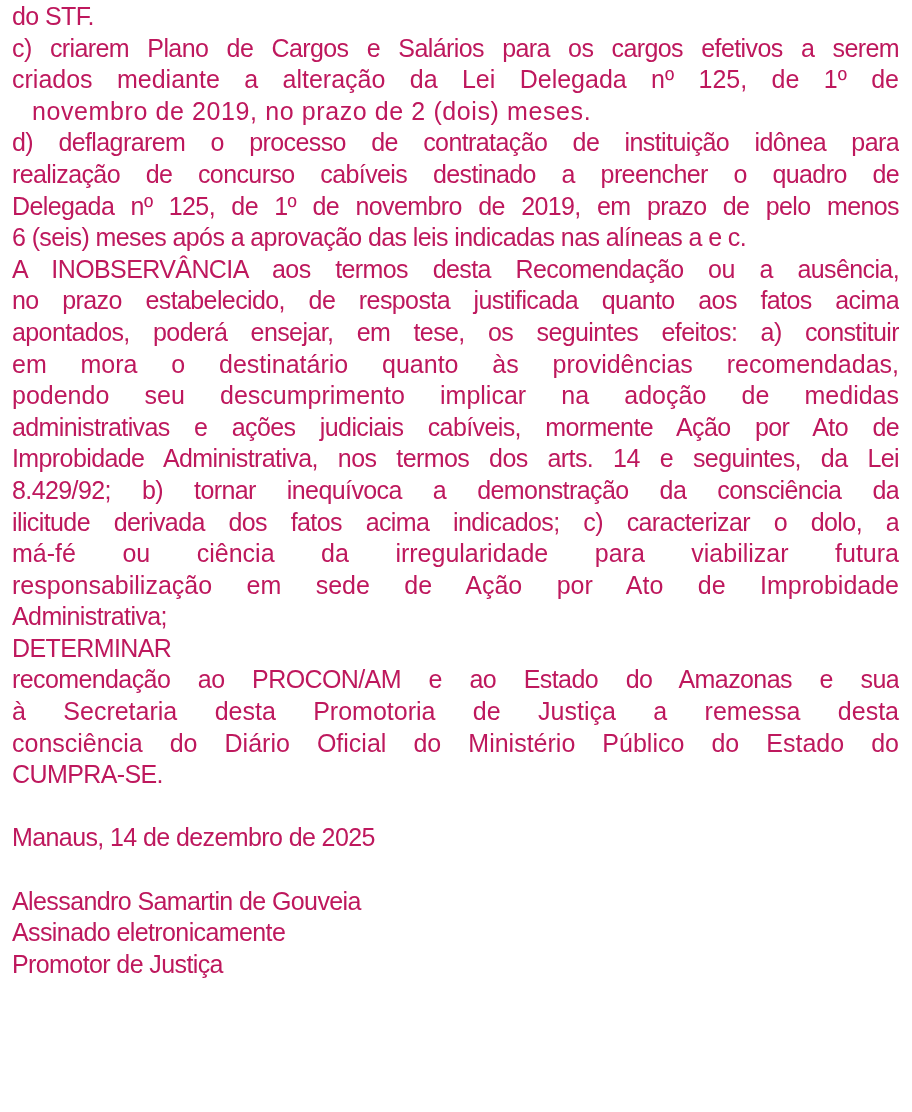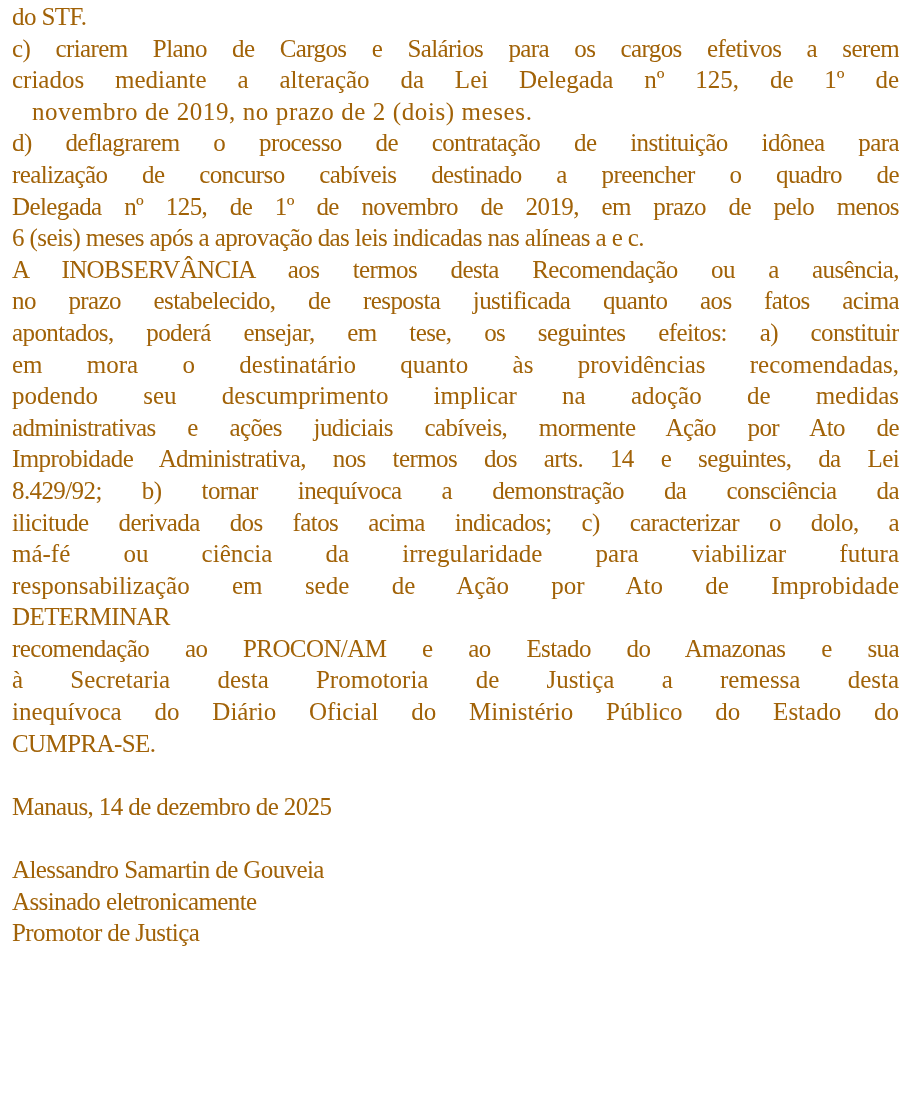--- a/index.html
+++ b/index.html
@@ -1,20 +1,20 @@
 <!DOCTYPE html>
 <html><head>
 <meta charset="utf-8">
 <style>
   html, body { margin: 0; padding: 0; background: #ffffff; }
   body { width: 912px; height: 1112px; overflow: hidden; position: relative; }
   .doc {
     position: absolute; left: 12px; top: 1px; width: 887px;
-    font-family: Liberation Serif, serif;
-    font-size: 25px; color: #a16207;
+    font-family: Liberation Sans, sans-serif;
+    font-size: 25px; color: #be185d;
   }
   .line {
     height: 31.6px; line-height: 31.6px; white-space: nowrap;
     transform-origin: left center;
   }
   .line.j { text-align: justify; text-align-last: justify; white-space: normal; overflow: hidden; }
   .blank { height: 31.6px; }
   .cond { letter-spacing: -0.6px; }
 </style>
 </head>
@@ -33,24 +33,25 @@
   <div class="line j cond">no prazo estabelecido, de resposta justificada quanto aos fatos acima</div>
   <div class="line j cond">apontados, poderá ensejar, em tese, os seguintes efeitos: a) constituir</div>
   <div class="line j">em mora o destinatário quanto às providências recomendadas,</div>
   <div class="line j">podendo seu descumprimento implicar na adoção de medidas</div>
   <div class="line j cond">administrativas e ações judiciais cabíveis, mormente Ação por Ato de</div>
   <div class="line j cond">Improbidade Administrativa, nos termos dos arts. 14 e seguintes, da Lei</div>
   <div class="line j cond">8.429/92; b) tornar inequívoca a demonstração da consciência da</div>
   <div class="line j cond">ilicitude derivada dos fatos acima indicados; c) caracterizar o dolo, a</div>
   <div class="line j">má-fé ou ciência da irregularidade para viabilizar futura</div>
   <div class="line j">responsabilização em sede de Ação por Ato de Improbidade</div>
+  <div class="line cond">Administrativa;</div>
   <div class="line cond">DETERMINAR</div>
   <div class="line j cond">recomendação ao PROCON/AM e ao Estado do Amazonas e sua</div>
   <div class="line j">à Secretaria desta Promotoria de Justiça a remessa desta</div>
-  <div class="line j">inequívoca do Diário Oficial do Ministério Público do Estado do</div>
+  <div class="line j">consciência do Diário Oficial do Ministério Público do Estado do</div>
   <div class="line cond">CUMPRA-SE.</div>
   <div class="blank"></div>
   <div class="line cond">Manaus, 14 de dezembro de 2025</div>
   <div class="blank"></div>
   <div class="line cond">Alessandro Samartin de Gouveia</div>
   <div class="line cond">Assinado eletronicamente</div>
   <div class="line cond">Promotor de Justiça</div>
 </div>
 
 </body></html>

